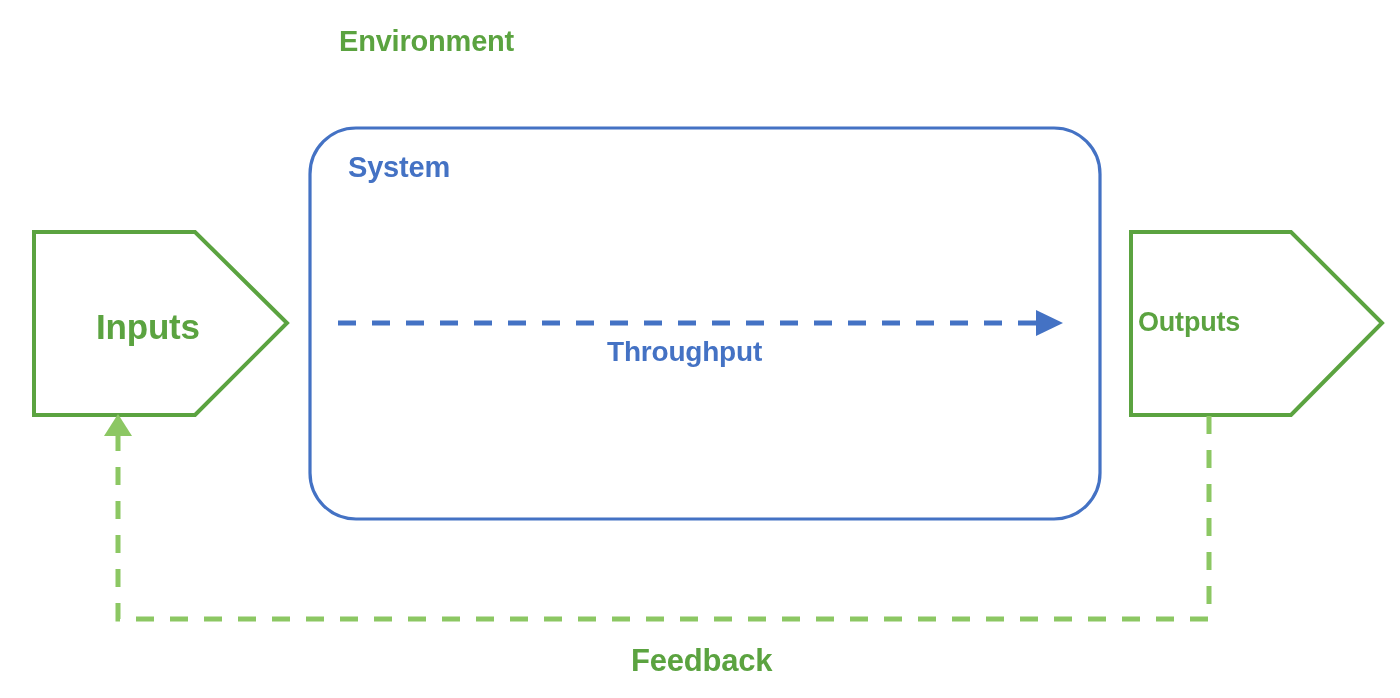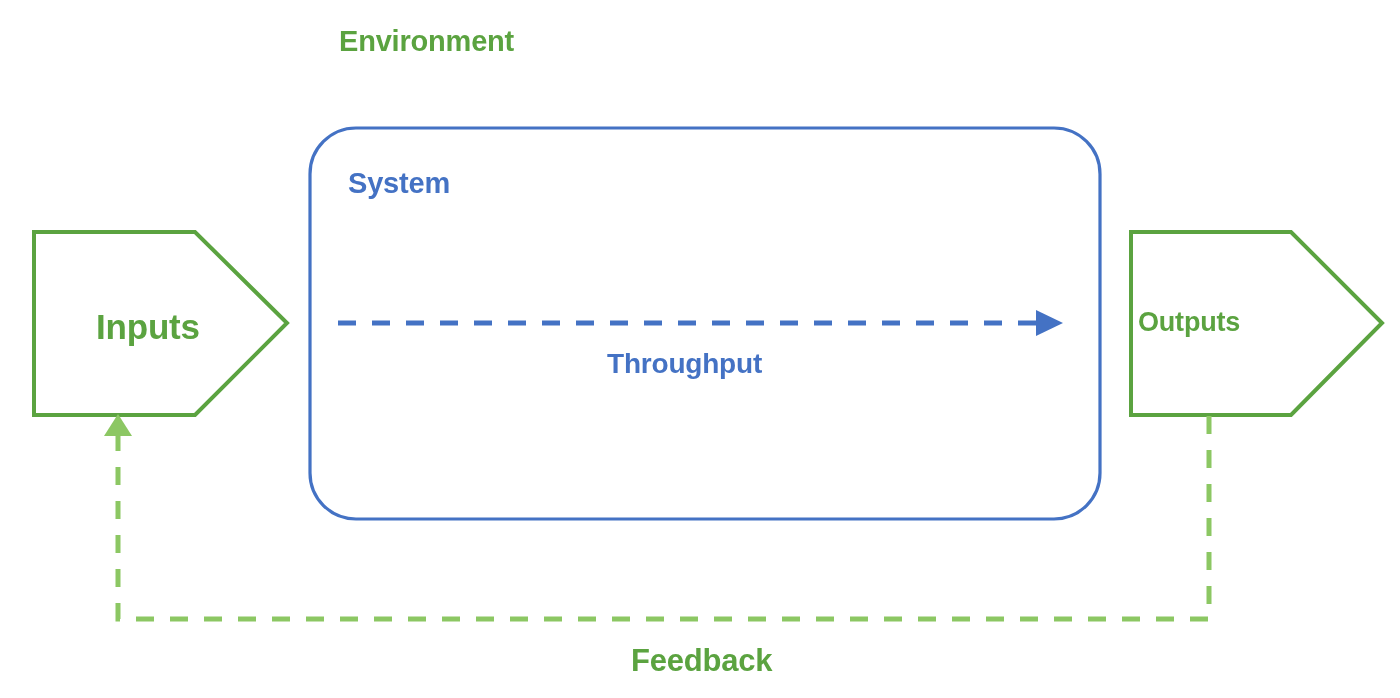--- a/index.html
+++ b/index.html
@@ -35,38 +35,37 @@
   .lbl-green { color: #5ba340; }
   .lbl-blue  { color: #4472c4; }
 
   #label-environment {
     left: 339px;
     top: 25px;
     font-size: 29px;
   }
   #label-system {
     left: 348px;
-    top: 167px;
+    top: 151px;
     font-size: 29px;
   }
   #label-inputs {
     left: 96px;
     top: 307px;
     font-size: 35px;
   }
   #label-outputs {
     left: 1138px;
     top: 307px;
     font-size: 27px;
   }
   #label-throughput {
     left: 607px;
     top: 336px;
     font-size: 28px;
-    margin-top: 12px;
   }
   #label-feedback {
     left: 631px;
     top: 643px;
     font-size: 31px;
   }
 </style>
 </head>
 <body>
 

